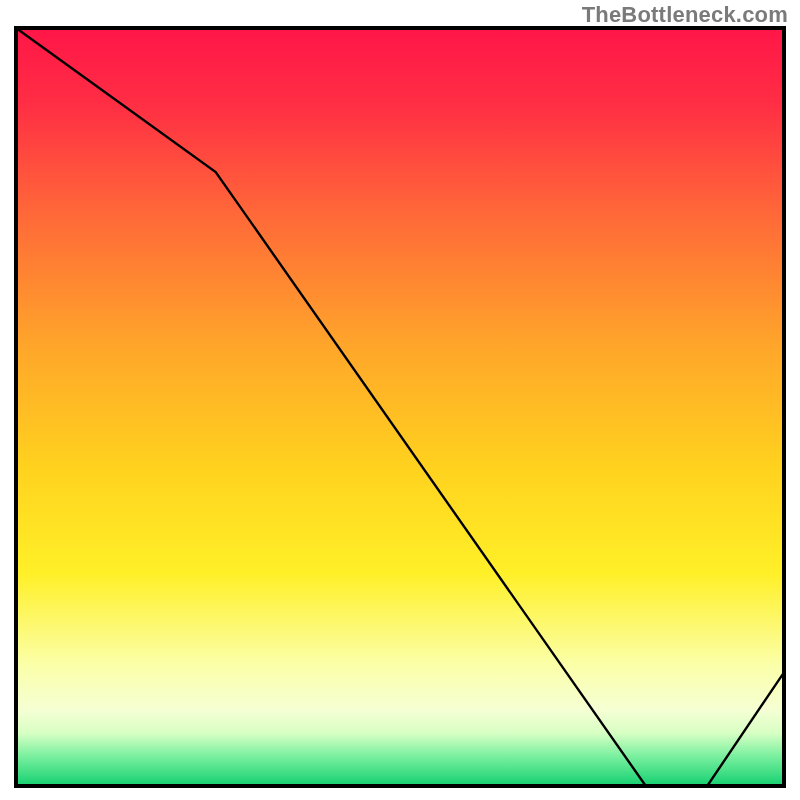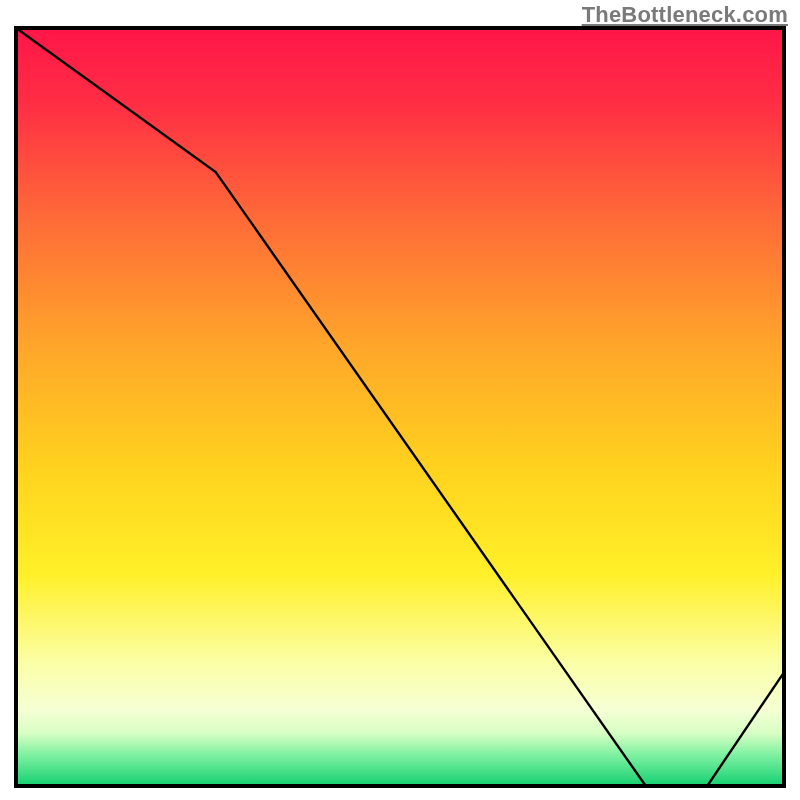--- a/index.html
+++ b/index.html
@@ -17,21 +17,20 @@
   }
   .watermark {
     position: absolute;
     top: 2px;
     right: 12px;
     font-family: Arial, Helvetica, sans-serif;
     font-size: 22px;
     font-weight: 600;
     color: #7a7a7a;
     letter-spacing: 0.2px;
-    text-decoration: underline;
   }
   svg.chart {
     position: absolute;
     left: 0;
     top: 0;
   }
   .good-label {
     font-family: Arial, Helvetica, sans-serif;
     font-size: 12px;
     font-weight: 700;

